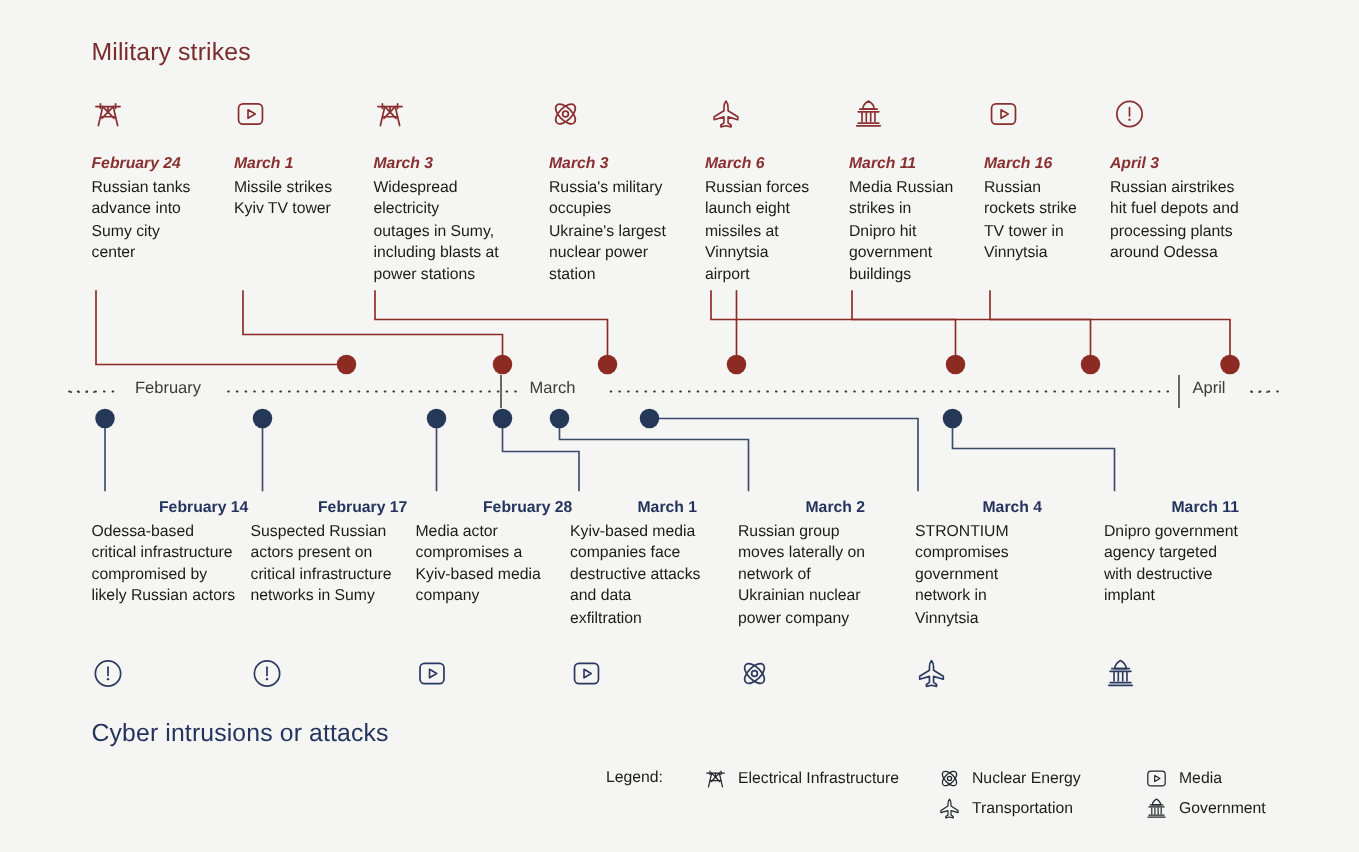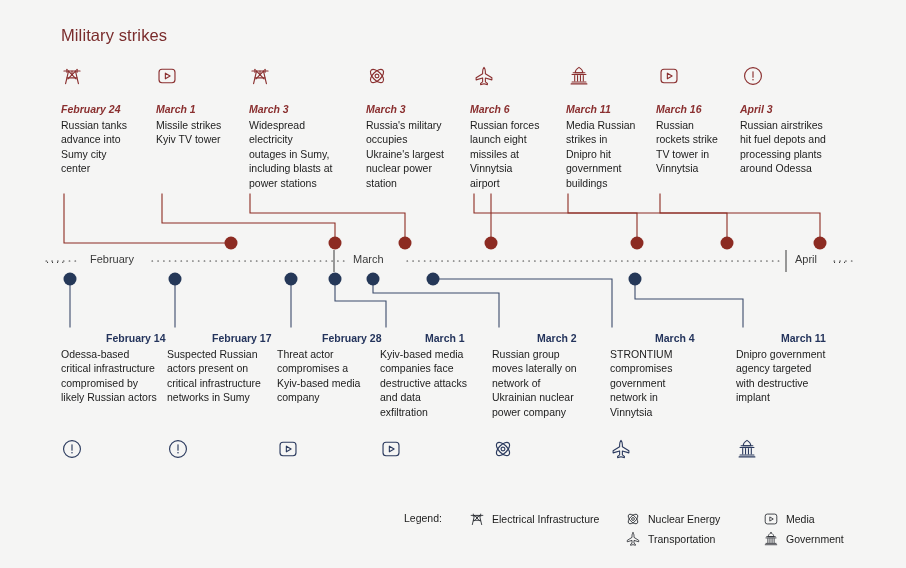--- a/index.html
+++ b/index.html
@@ -88,20 +88,21 @@
   .lg-item .lg-txt{ margin-left:4px;white-space:nowrap;font-size:10.5px;color:#1b1b1b; }
 
   .icn{display:block}
 </style>
 </head>
 <body>
 
 <div class="stage">
 
   <div class="title" id="title-military">Military strikes</div>
+  <div class="title" id="title-cyber">Cyber intrusions or attacks</div>
 
   <div class="axis-label" style="left:46px;letter-spacing:2px;">....</div>
   <div class="axis-label" style="left:90px;">February</div>
   <div class="axis-label" style="left:353px;">March</div>
   <div class="axis-label" style="left:795px;">April</div>
   <div class="axis-label" style="left:833px;letter-spacing:2px;">...</div>
 
   <svg class="overlay" id="axis-svg" viewBox="0 0 906 568">
 
     <g stroke="#3a3a3a" stroke-width="1.2" stroke-linecap="round" stroke-dasharray="0.6 5.2" fill="none">
@@ -324,21 +325,21 @@
     <div class="desc">Suspected Russian actors present on critical infrastructure networks in Sumy</div>
     <span class="ico" style="left:0px">
       <svg class="icn" width="22" height="22" viewBox="0 0 24 24" style="color:#2b3a5e">
           <use href="#sym-critical"></use>
         </svg>
     </span>
   </div>
 
   <div class="evt bot" style="left:277px;width:88px;">
     <div class="date">February 28</div>
-    <div class="desc">Threat actor compromises a Kyiv-based media company</div>
+    <div class="desc">Media actor compromises a Kyiv-based media company</div>
     <span class="ico" style="left:0px">
       <svg class="icn" width="22" height="22" viewBox="0 0 24 24" style="color:#2b3a5e">
           <use href="#sym-media"></use>
         </svg>
     </span>
   </div>
 
   <div class="evt bot" style="left:380px;width:90px;">
     <div class="date">March 1</div>
     <div class="desc">Kyiv-based media companies face destructive attacks and data exfiltration</div>

